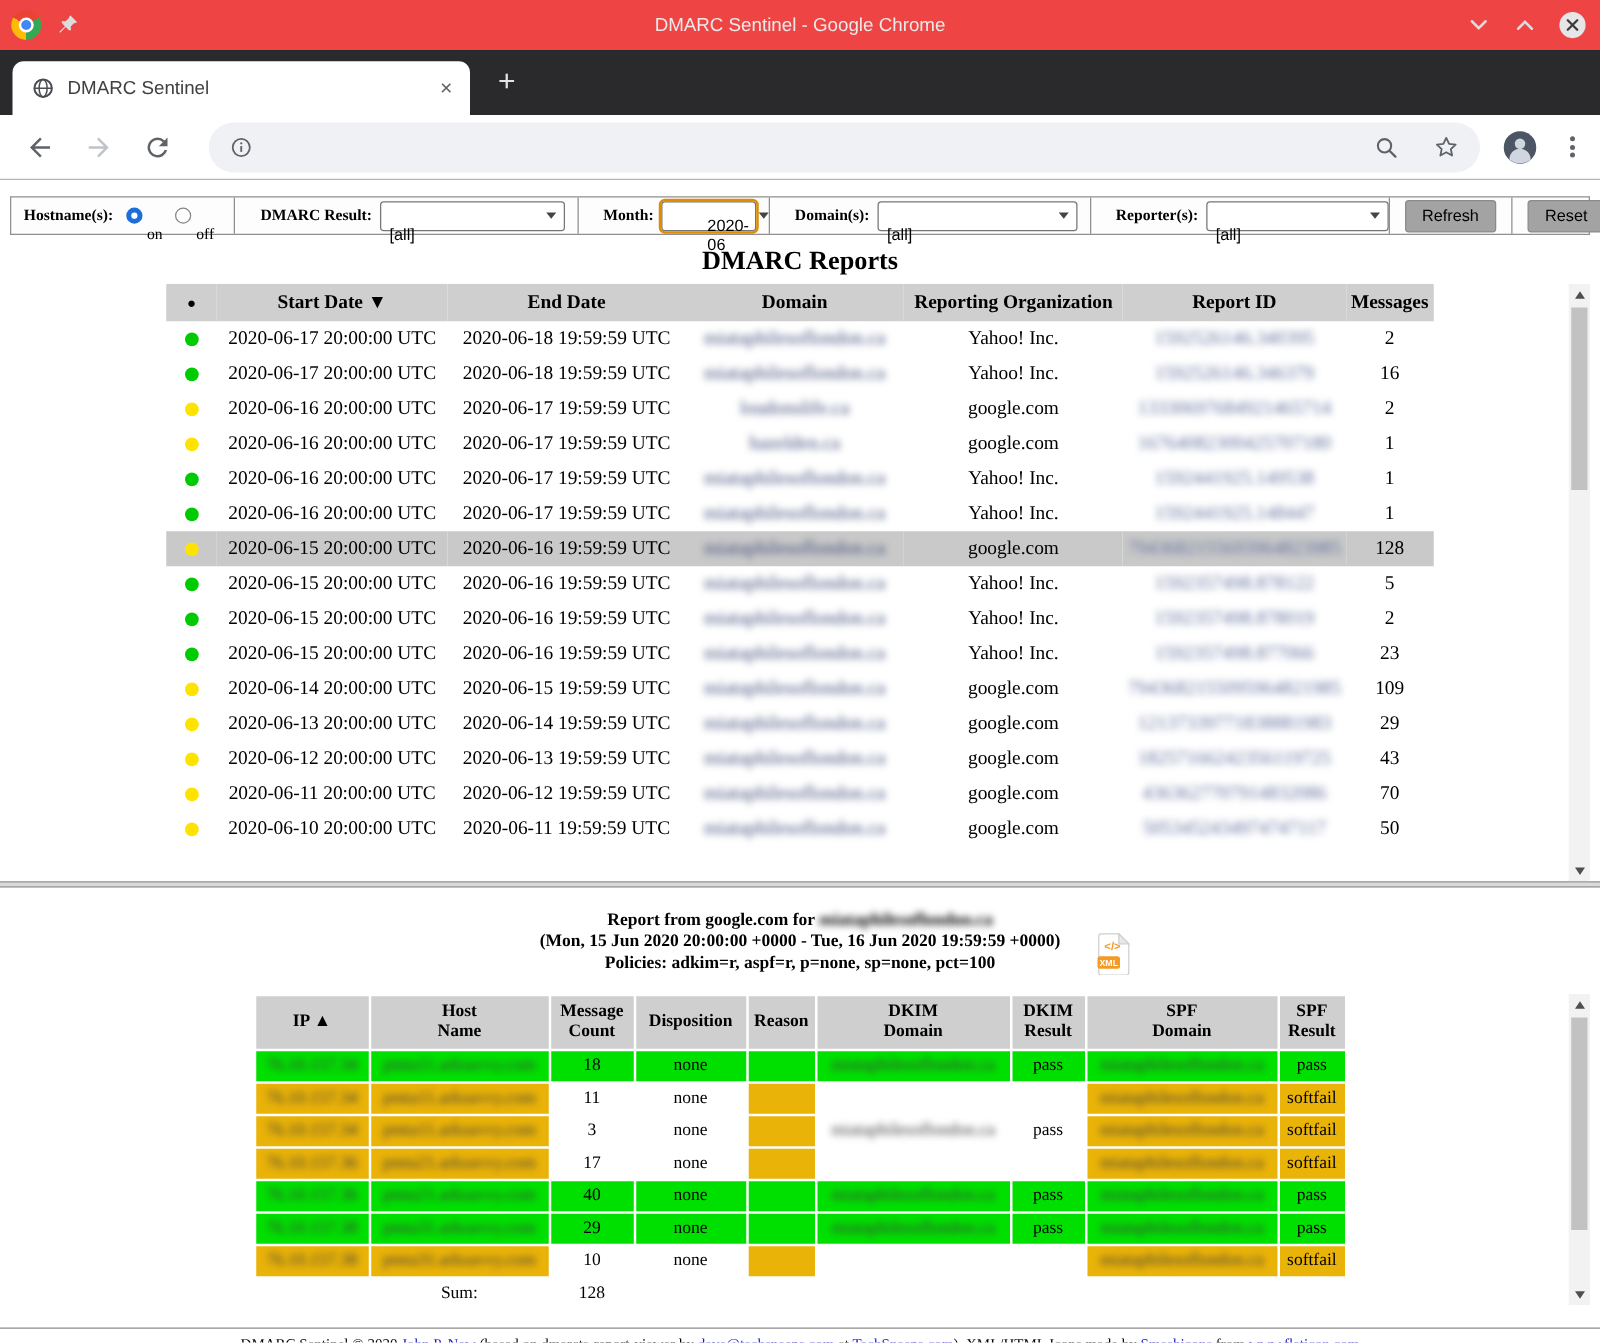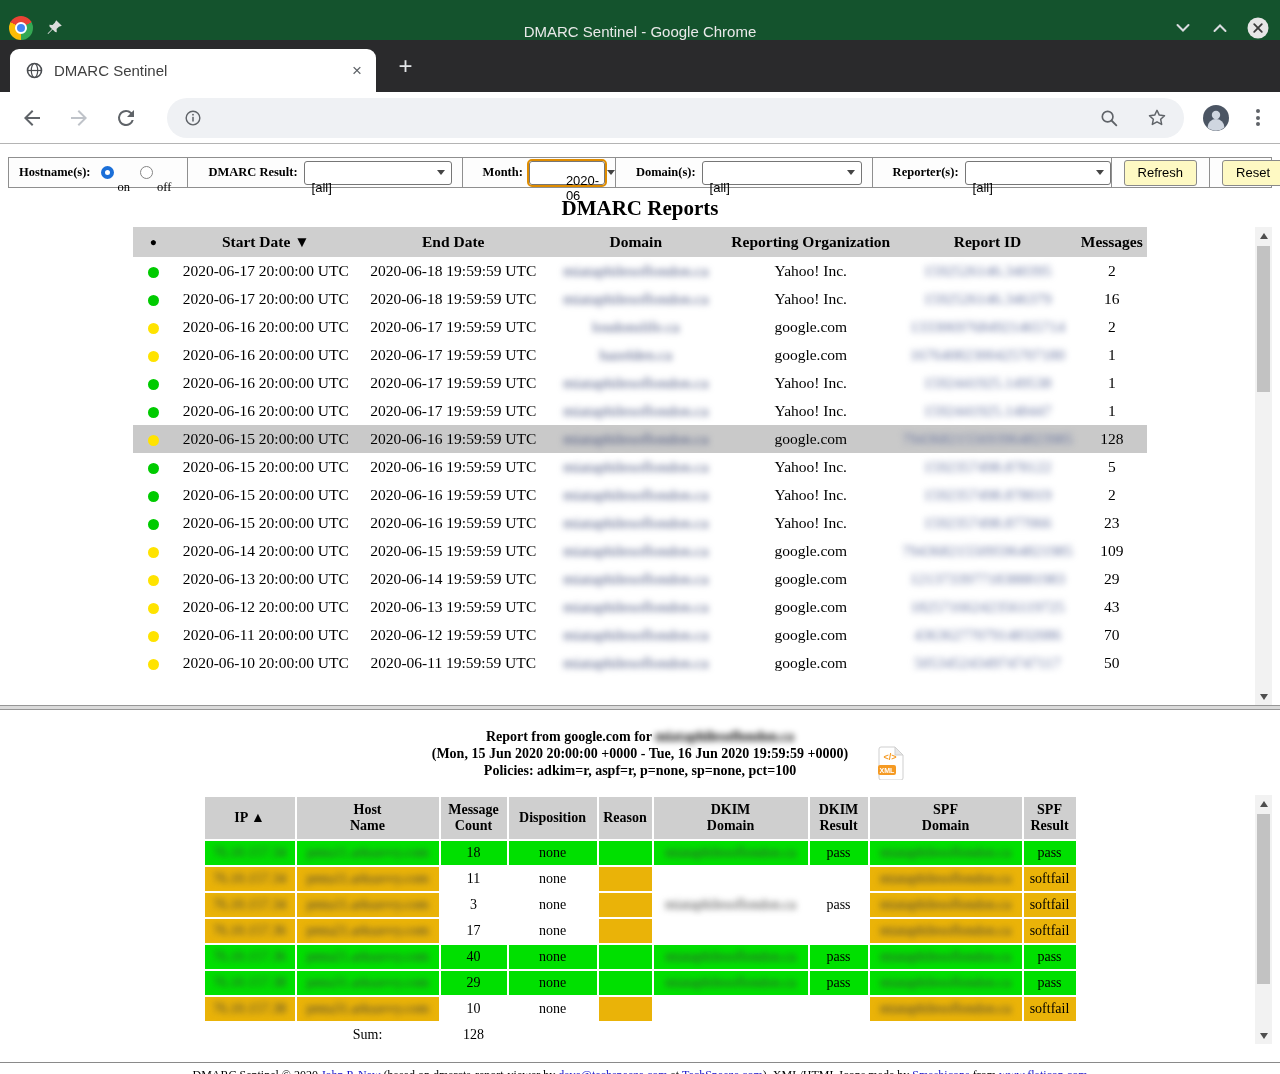--- a/index.html
+++ b/index.html
@@ -3,21 +3,21 @@
 <meta charset="utf-8">
 <style>
   * { box-sizing: border-box; }
   html, body { margin: 0; padding: 0; }
   body {
     width: 1280px; height: 1074px; overflow: hidden;
     background: #fff; font-family: "Liberation Serif", serif; color: #000;
   }
 
   
-  .titlebar { height: 40px; background: #14532d; display: flex; align-items: flex-end; position: relative; }
+  .titlebar { height: 40px; background: #ef4444; display: flex; align-items: center; position: relative; }
   .tb-left { display: flex; align-items: center; gap: 11px; padding-left: 9px; z-index: 2; }
   .chrome-logo { width: 24px; height: 24px; border-radius: 50%; position: relative;
     background: conic-gradient(from -60deg, #ea4335 0 120deg, #34a853 0 240deg, #fbbc05 0 360deg); }
   .chrome-logo::after { content: ""; position: absolute; inset: 6px; border-radius: 50%; background: #4285f4; border: 2px solid #fff; }
   .tb-title { position: absolute; left: 0; right: 0; text-align: center; color: #e9e9e9;
     font: 15px "Liberation Sans", sans-serif; }
   .tb-controls { margin-left: auto; display: flex; align-items: center; gap: 15px; padding-right: 10px; z-index: 2; }
   .tb-controls svg { display: block; }
 
   
@@ -52,21 +52,21 @@
   .vsep { width: 1px; align-self: stretch; background: #8f8f8f; margin: 0 10px; flex: none; }
   .radio { width: 13px; height: 13px; border-radius: 50%; border: 1px solid #858585; background: #fff; margin: 0 4px; flex: none; }
   .radio.checked { border: 4px solid #1b6fd8; }
   .select { height: 24px; background: #fff; border: 1px solid #767676; border-radius: 3px;
     display: flex; align-items: center; justify-content: space-between; padding: 0 6px 0 7px;
     font: 13px "Liberation Sans", sans-serif; flex: none; }
   .select .arrow { width: 0; height: 0; border-left: 4px solid transparent; border-right: 4px solid transparent;
     border-top: 5px solid #444; margin-left: 8px; }
   .select.focused { outline: 2px solid #df8c00; }
   .w148 { width: 148px; } .w76 { width: 76px; padding-left: 36px; } .w160 { width: 160px; } .w146 { width: 146px; }
-  .btn { height: 26px; padding: 0 13px; background: #fef9c3; border: 1px solid #8a8a8a; border-radius: 3px;
+  .btn { height: 26px; padding: 0 13px; background: #a3a3a3; border: 1px solid #8a8a8a; border-radius: 3px;
     font: 13px "Liberation Sans", sans-serif; margin: 0 2px; flex: none; }
   .push-right { margin-left: auto; }
 
   .reports-title { text-align: center; font-size: 21px; line-height: 26px; font-weight: bold; margin: 7px 0 6px; }
 
   .reports-viewport { position: relative; height: 478px; overflow: hidden; }
   table.reports { border-collapse: collapse; margin: 0 auto; font-size: 15.5px; table-layout: fixed; }
   table.reports th { background: #cfcfcf; font-weight: bold; height: 30px; padding: 0 4px; text-align: center; white-space: nowrap; }
   table.reports td { height: 28px; text-align: center; padding: 0 4px; white-space: nowrap; vertical-align: middle; }
   .rcol0 { width: 40px; font-size: 12px; } .rcol1 { width: 185px; } .rcol2 { width: 190px; }

